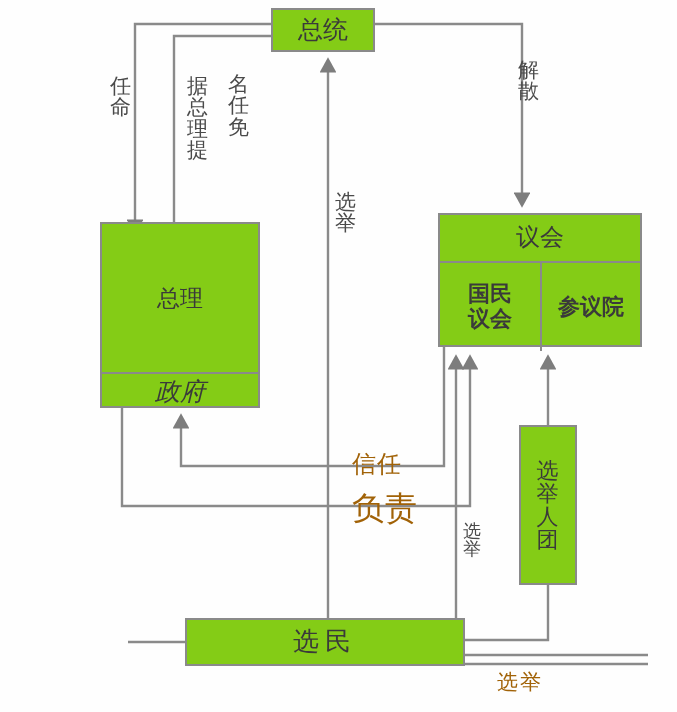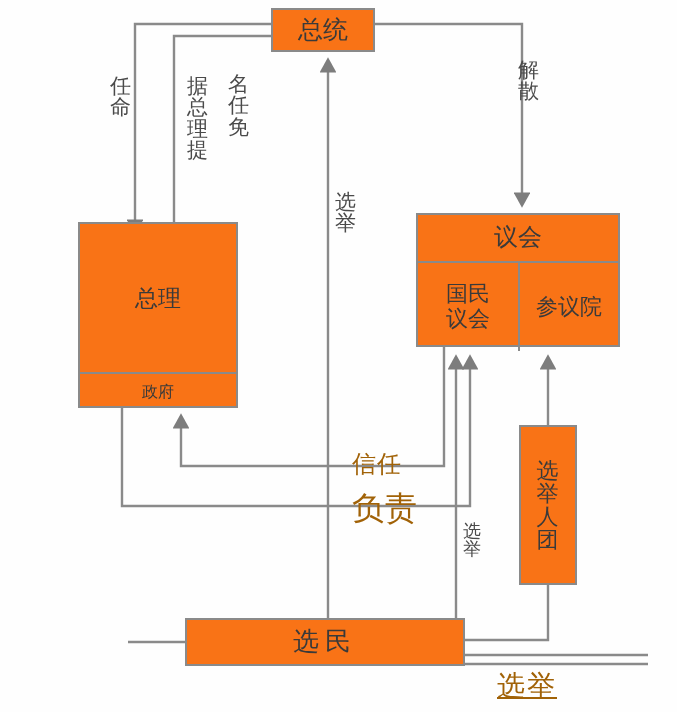--- a/index.html
+++ b/index.html
@@ -21,49 +21,51 @@
     position: absolute;
     left: 0;
     top: 0;
     width: 677px;
     height: 712px;
   }
   .node {
     position: absolute;
     box-sizing: border-box;
     border: 2px solid #8a8a8a;
-    background: #f97316;
+    background: #84cc16;
     color: #3a3a3a;
     display: flex;
     align-items: center;
     justify-content: center;
     text-align: center;
     line-height: 1.15;
   }
   .node-split {
     display: block;
     padding: 0;
+    margin-left: 22px;
   }
   .cell {
     box-sizing: border-box;
     display: flex;
     align-items: center;
     justify-content: center;
     text-align: center;
     width: 100%;
   }
   .divider-h {
     border-top: 2px solid #8a8a8a;
   }
   .divider-v {
     border-left: 2px solid #8a8a8a;
   }
   .row-split {
     display: flex;
     width: 100%;
+    font-weight: bold;
   }
   .label {
     position: absolute;
     color: #a16207;
     white-space: pre;
     text-align: center;
     line-height: 1.0;
   }
   .vlabel {
     position: absolute;
@@ -87,21 +89,22 @@
   #gov-top {
     height: 148px;
     flex-direction: column;
     justify-content: center;
     gap: 5px;
   }
   #gov-premier { font-size: 23px; }
   #gov-members { font-size: 23px; }
   #gov-bottom {
     height: 38px;
-    font-size: 16px;
+    font-size: 25px;
+    font-style: italic;
   }
   #node-parliament {
     left: 416px; top: 213px; width: 204px; height: 134px;
   }
   #parl-top {
     height: 46px;
     font-size: 24px;
   }
   #parl-row { height: 88px; }
   #parl-na {
@@ -127,21 +130,21 @@
 
   
   #lbl-appoint { left: 110px; top: 76px; font-size: 21px; }
   #lbl-nominate { left: 187px; top: 76px; font-size: 21px; }
   #lbl-appoint-dismiss { left: 228px; top: 74px; font-size: 21px; }
   #lbl-elect-center { left: 335px; top: 192px; font-size: 21px; }
   #lbl-dissolve { left: 518px; top: 60px; font-size: 21px; }
   #lbl-trust { left: 352px; top: 452px; font-size: 24px; letter-spacing: 1px; }
   #lbl-responsible { left: 352px; top: 492px; font-size: 32px; letter-spacing: 1px; }
   #lbl-elect-na { left: 463px; top: 522px; font-size: 18px; }
-  #lbl-elect-bottom { left: 497px; top: 672px; font-size: 28px; letter-spacing: 2px; text-decoration: underline; }
+  #lbl-elect-bottom { left: 497px; top: 672px; font-size: 21px; letter-spacing: 2px; }
 </style>
 </head>
 <body>
 
 <div id="stage">
 
   <svg id="wires" viewBox="0 0 677 712" xmlns="http://www.w3.org/2000/svg">
     <defs>
       <marker id="arrow" viewBox="0 0 12 12" refX="9" refY="6" markerWidth="7" markerHeight="7" orient="auto-start-reverse">
         <path d="M 0 0 L 11 6 L 0 12 z" fill="#7d7d7d"></path>

